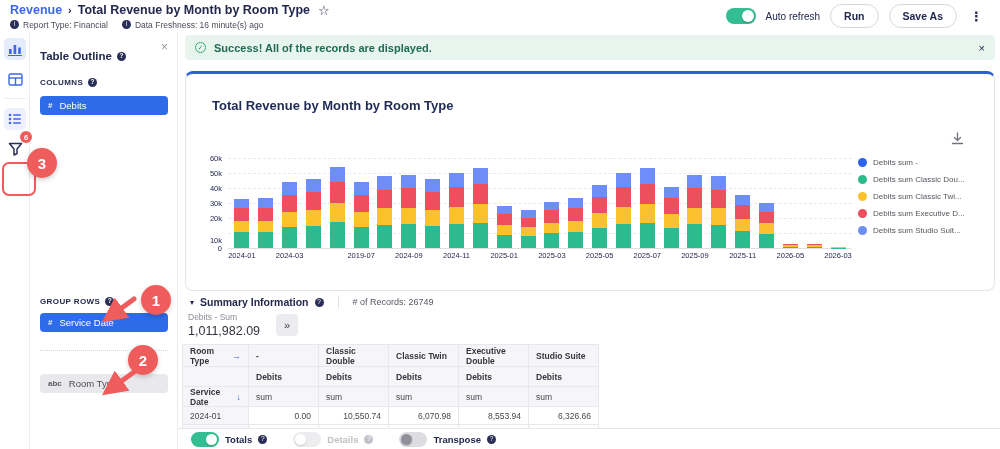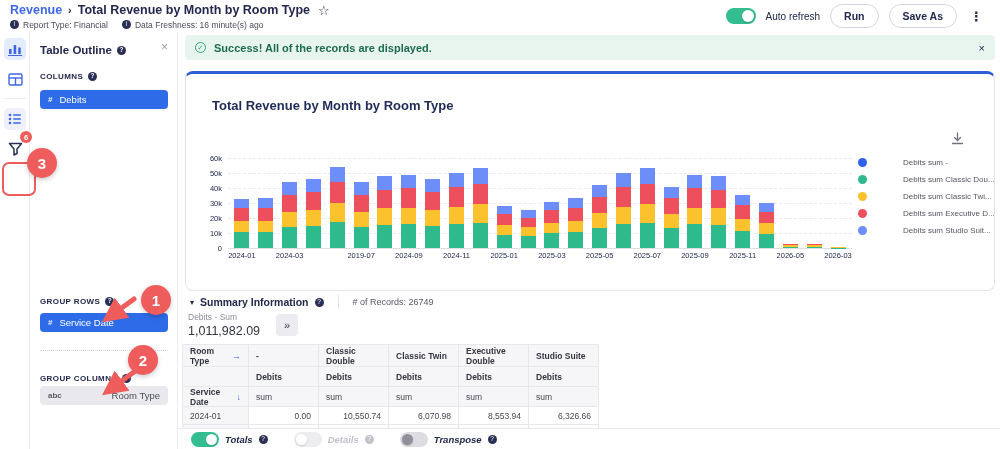--- a/index.html
+++ b/index.html
@@ -29,21 +29,21 @@
     padding:0 13px; font-size:10.5px; font-weight:600; color:#23284e; display:flex; align-items:center; cursor:pointer; }
   .kebab { font-size:13px; font-weight:700; color:#23284e; padding:0 3px; cursor:pointer; }
   
   #rail { position:absolute; top:32px; left:0; width:30px; height:417px; border-right:1px solid #ececf0; background:#fff; }
   .rail-btn { position:absolute; left:4px; width:22px; height:22px; border-radius:5px; display:flex; align-items:center; justify-content:center; cursor:pointer; }
   .rail-div { position:absolute; left:4px; width:22px; height:1px; background:#ececf0; }
   .filter-badge { position:absolute; left:20px; top:99px; width:12px; height:12px; border-radius:50%;
     background:#ef5c5c; color:#fff; font-size:7.5px; font-weight:700; display:flex; align-items:center; justify-content:center; z-index:3; }
   
   #panel { position:absolute; top:32px; left:30px; width:148px; height:417px; border-right:1px solid #ececf0; background:#fff; padding:10px; }
-  .panel-title { display:flex; align-items:center; gap:5px; font-size:11.5px; font-weight:600; margin-top:2px; }
+  .panel-title { display:flex; align-items:center; gap:5px; font-size:11.5px; font-weight:600; margin-top:8px; }
   .panel-close { position:absolute; top:8px; right:9px; color:#9b9ca6; font-size:12px; cursor:pointer; }
   .sec-label { display:flex; align-items:center; gap:5px; font-size:8px; font-weight:700; letter-spacing:.4px; color:#23284e; }
   .chip { width:128px; height:19px; border-radius:4px; display:flex; align-items:center; gap:7px; padding:0 8px; font-size:9.5px; cursor:grab; }
   .chip.blue { background:#2e6be8; color:#fff; }
   .chip.gray { background:#e9e9ed; color:#4c4e58; }
   .chip .pfx { font-size:8px; opacity:.92; font-weight:600; }
   .dotted-div { position:absolute; left:10px; width:128px; border-top:1px dotted #d5d5dc; }
   
   #main { position:absolute; top:32px; left:178px; width:822px; height:417px; background:#fff; }
   
@@ -65,21 +65,21 @@
   .gridline { position:absolute; left:0; right:0; height:0; border-top:1px dashed #e9e9ee; }
   .gridline.zero { border-top:1px solid #dedee4; }
   #bars { position:absolute; left:2px; right:2px; top:0; height:90px; display:flex; align-items:flex-end; }
   .slot { flex:1; position:relative; height:90px; display:flex; align-items:flex-end; justify-content:center; }
   .bar { width:15px; display:flex; flex-direction:column-reverse; }
   .seg { width:100%; }
   .xtick { position:absolute; top:93px; left:50%; transform:translateX(-50%); white-space:nowrap; font-size:7.5px; color:#23284e; }
   #legend { width:134px; padding-left:6px; display:flex; flex-direction:column; gap:8px; }
   .leg-item { display:flex; align-items:center; gap:6px; cursor:pointer; }
   .leg-dot { width:9px; height:9px; border-radius:50%; flex:0 0 auto; }
-  .leg-label { font-size:8px; color:#55565e; white-space:nowrap;margin-left:30px; }
+  .leg-label { font-size:8px; color:#55565e; white-space:nowrap; }
   
   #sumhead { position:absolute; top:263px; left:12px; display:flex; align-items:center; gap:6px; }
   .sum-caret { font-size:8px; color:#23284e; }
   .sum-title { font-size:10.5px; font-weight:700; color:#23284e; }
   .vdiv { width:1px; height:14px; background:#e3e4ea; margin:0 8px; }
   .records { font-size:9px; color:#565864; }
   #metric { position:absolute; top:280px; left:10px; display:flex; align-items:center; gap:16px; }
   .metric-label { font-size:8.5px; color:#8d8e99; }
   .metric-value { font-size:12.5px; color:#32343f; margin-top:2px; }
   .expand-btn { width:22px; height:22px; background:#ececf0; border-radius:4px; display:flex; align-items:center;
@@ -97,21 +97,21 @@
   .sort-arrow { color:#3e66e9; font-size:9px; font-weight:700; }
   
   #footerbar { position:absolute; bottom:0; left:0; right:0; height:21px; background:#fff; border-top:1px solid #e7e8ed;
     display:flex; align-items:center; padding-left:13px; gap:26px; z-index:5; }
   .toggle-item { display:flex; align-items:center; gap:6px; }
   .tswitch { position:relative; width:28px; height:15px; border-radius:8px; cursor:pointer; }
   .tswitch .tknob { position:absolute; top:2px; width:11px; height:11px; border-radius:50%; box-shadow:0 1px 2px rgba(0,0,0,.15); }
   .tswitch.on { background:#35bd92; } .tswitch.on .tknob { right:2px; background:#fff; }
   .tswitch.off-light { background:#ededf0; } .tswitch.off-light .tknob { left:2px; background:#fff; }
   .tswitch.off-gray { background:#dcdce1; } .tswitch.off-gray .tknob { left:2px; background:#8f909a; }
-  .toggle-label { font-size:9.5px; font-weight:600; color:#23284e;font-style:italic; }
+  .toggle-label { font-size:9.5px; font-weight:600; color:#23284e; }
   .toggle-label.dim { color:#c1c2c9; }
   .cicon.dim { background:#c1c2c9; }
   
   .anno-circle { position:absolute; width:30px; height:30px; border-radius:50%; background:#ef5c5c; color:#fff;
     font-size:15px; font-weight:700; display:flex; align-items:center; justify-content:center;
     box-shadow:0 2px 5px rgba(0,0,0,.2); z-index:40; }
   .anno-arrow { position:absolute; z-index:40; }
   #filter-highlight { position:absolute; left:2px; top:162px; width:34px; height:34px;
     border:2.5px solid #ef5c5c; border-radius:7px; z-index:39; }
 </style>
@@ -203,21 +203,21 @@
   </div>
   <div class="chip blue" style="position:absolute;top:281px;left:10px;">
     <span class="pfx">#</span>
     <span>Service Date</span>
   </div>
   <div class="dotted-div" style="top:318px;"></div>
   <div class="sec-label" style="position:absolute;top:342px;left:10px;">
     <span>GROUP COLUMNS</span>
     <span class="cicon">?</span>
   </div>
-  <div class="chip gray" style="position:absolute;top:354px;left:10px;justify-content:space-between;">
+  <div class="chip gray" style="position:absolute;top:342px;left:10px;">
     <span class="pfx">abc</span>
     <span>Room Type</span>
   </div>
 </div>
 
 <div id="main">
   <div id="banner">
     <span class="check-circle">✓</span>
     <span class="banner-msg">Success! All of the records are displayed.</span>
     <span class="banner-close">×</span>
@@ -231,21 +231,21 @@
         <path d="M1.5 11.5 H11.5" stroke="#70717c" stroke-width="1.3" stroke-linecap="round"></path>
       </svg>
     </div>
     <div id="chart-row">
       <div id="ycol">
           <span class="ytick" style="top: -4px;">60k</span>
           <span class="ytick" style="top: 11px;">50k</span>
           <span class="ytick" style="top: 26px;">40k</span>
           <span class="ytick" style="top: 41px;">30k</span>
           <span class="ytick" style="top: 56px;">20k</span>
-          <span class="ytick" style="top: 71px;">10k</span>
+          <span class="ytick" style="top: 78px;">10k</span>
           <span class="ytick" style="top: 86px;">0</span>
         </div>
       <div id="plot">
           <div class="gridline zero" style="top: 90px;"></div>
           <div class="gridline" style="top: 75px;"></div>
           <div class="gridline" style="top: 60px;"></div>
           <div class="gridline" style="top: 45px;"></div>
           <div class="gridline" style="top: 30px;"></div>
           <div class="gridline" style="top: 15px;"></div>
           <div class="gridline" style="top: 0px;"></div>

